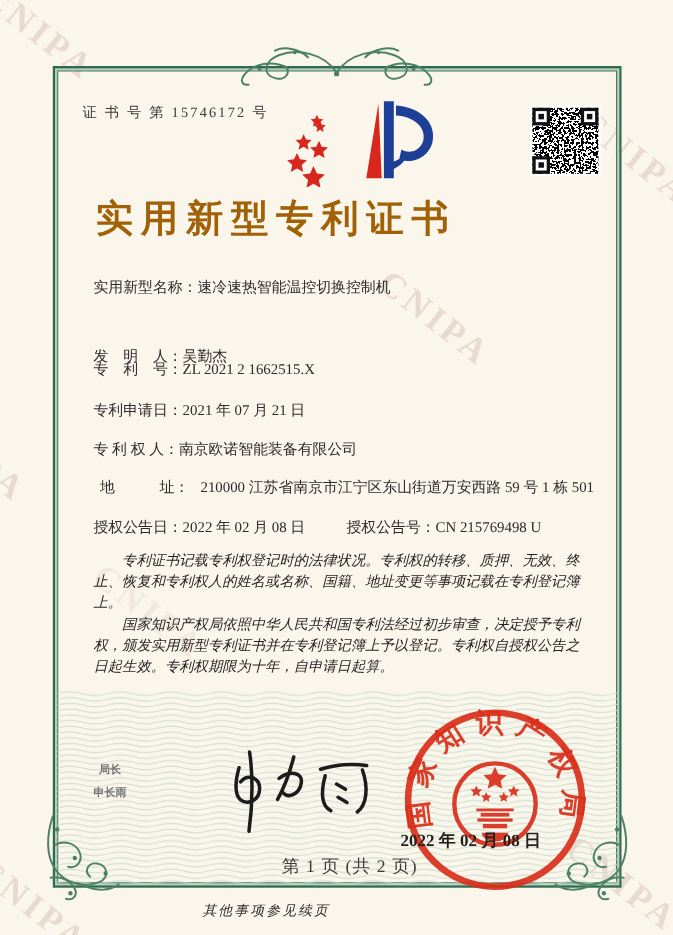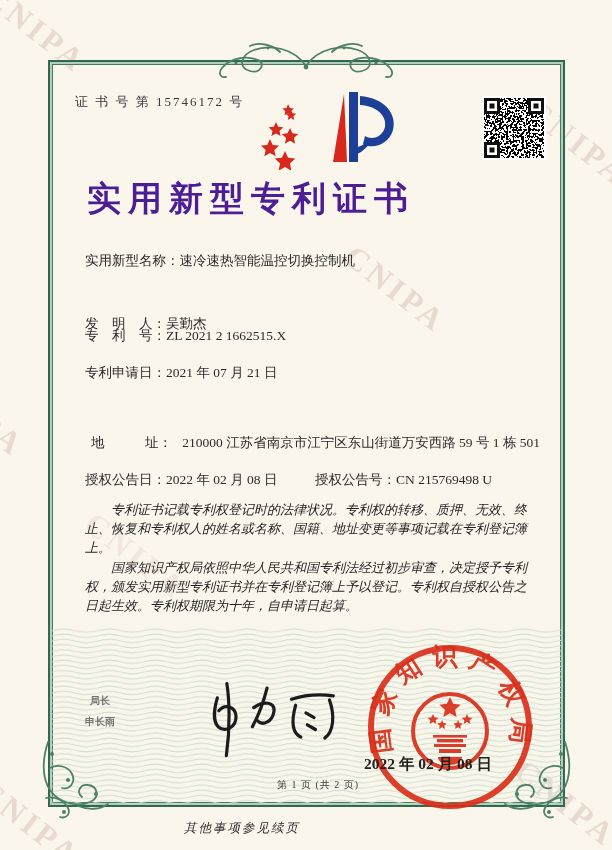--- a/index.html
+++ b/index.html
@@ -32,21 +32,21 @@
   .waves { position:absolute; left:52px; top:628px; width:509px; height:177px; }
   
   .cert-no {
     position:absolute; left:75px; top:93px; font-size:13px; letter-spacing:2px;
     color:#3a3a3a;
   }
   .logo { position:absolute; left:237px; top:88px; width:160px; height:82px; }
   .qr   { position:absolute; left:482px; top:96px; width:64px; height:64px; background:#fff; }
   .title {
     position:absolute; left:0; top:176px; width:502px; text-align:center;
-    font-size:34px; font-weight:bold; letter-spacing:7px; color:#4c1d95;
+    font-size:34px; font-weight:bold; letter-spacing:7px; color:#a16207;
   }
   
   .row { position:absolute; left:85px; font-size:13.5px; color:#2b2b2b; white-space:nowrap;text-align:right; }
   .row .lbl { display:inline-block; color:#2b2b2b; }
   .row .val { color:#2b2b2b; }
   .row-name    { top:252px; }
   .row-inv     { top:300px;margin-top:15px; }
   .row-pno     { top:327px; }
   .row-fdate   { top:364px; }
   .row-patee   { top:400px; }
@@ -59,21 +59,21 @@
     position:absolute; left:85px; top:500px; width:448px;
     font-size:13px; line-height:1.48; color:#1f1f1f; font-style:italic;
   }
   .paras p { text-indent:2em; margin:0; }
   
   .official { position:absolute; left:85px; top:690px; font-family:"Liberation Sans","DejaVu Sans",sans-serif;
     font-size:10px; font-weight:bold; color:#737373; line-height:2.1;text-align:center; }
   .signature { position:absolute; left:192px; top:676px; width:160px; height:85px; }
   .seal { position:absolute; left:361px; top:638px; width:178px; height:178px; }
   .page-info { position:absolute; left:0; top:778px; width:612px; text-align:center;
-    font-size:10px; color:#3c3c3c; letter-spacing:1px;padding-left:24px; }
+    font-size:16px; color:#3c3c3c; letter-spacing:1px;padding-left:24px; }
   .cont-note { position:absolute; left:0; top:820px; width:484px; text-align:center;
     font-size:12.5px; font-style:italic; color:#2e2e2e; letter-spacing:2px; }
   
   .orn-top { position:absolute; left:210px; top:36px; width:192px; height:48px; }
   .orn-bl  { position:absolute; left:38px;  top:740px; width:78px; height:82px; }
   .orn-br  { position:absolute; left:497px; top:740px; width:78px; height:82px; }
 </style>
 </head>
 <body>
 
@@ -199,20 +199,23 @@
   </div>
   <div class="row row-inv">
     <span class="lbl">发　明　人：</span><span class="val">吴勤杰</span>
   </div>
   <div class="row row-pno">
     <span class="lbl">专　利　号：</span><span class="val">ZL 2021 2 1662515.X</span>
   </div>
   <div class="row row-fdate">
     <span class="lbl">专利申请日：</span><span class="val">2021 年 07 月 21 日</span>
   </div>
+  <div class="row row-patee">
+    <span class="lbl">专 利 权 人：</span><span class="val">南京欧诺智能装备有限公司</span>
+  </div>
   <div class="row row-addr">
     <span class="lbl">地　　　址：</span><span class="val">210000 江苏省南京市江宁区东山街道万安西路 59 号 1 栋 501</span>
   </div>
   <div class="row row-grant">
     <span class="lbl">授权公告日：</span><span class="val">2022 年 02 月 08 日</span>
     <span class="col2">
       <span class="lbl">授权公告号：</span><span class="val">CN 215769498 U</span>
     </span>
   </div>
 

